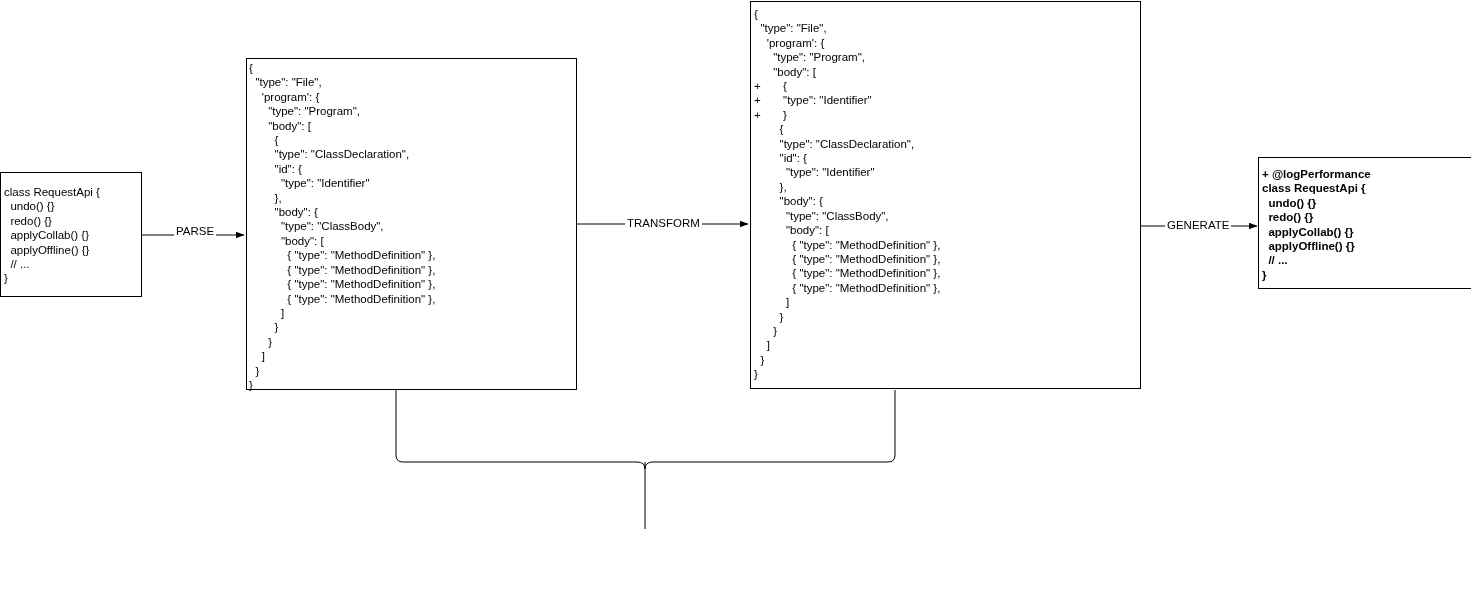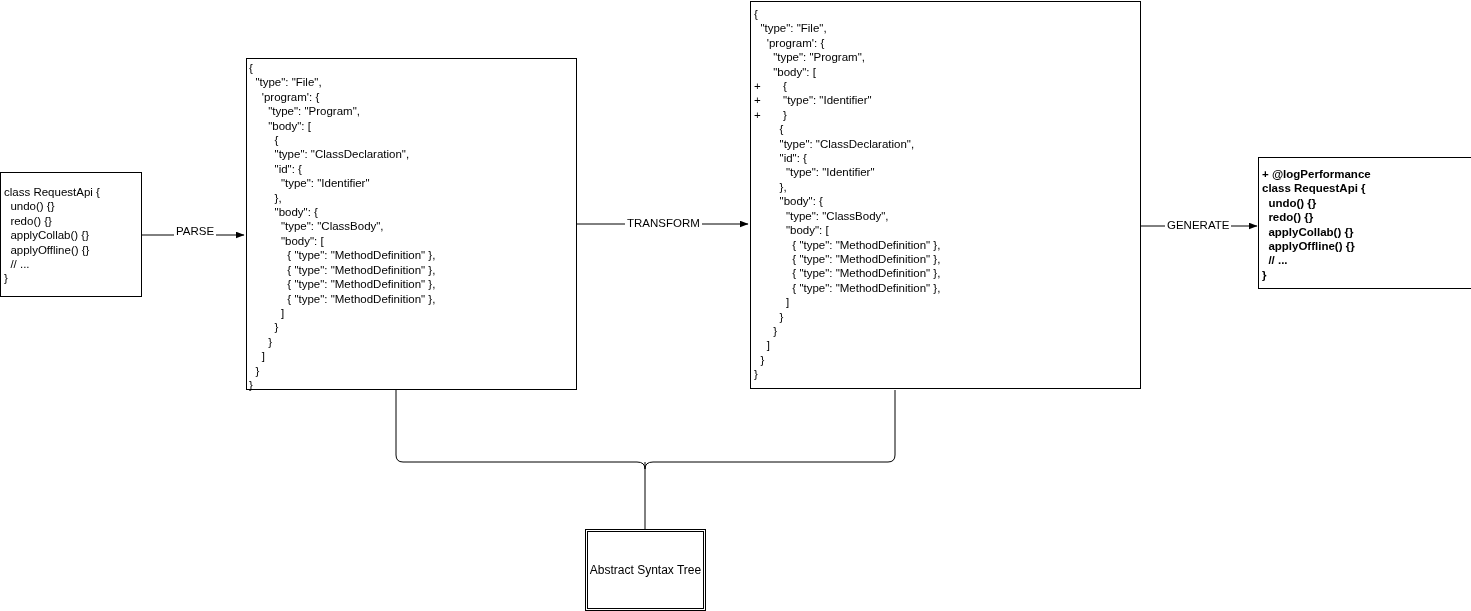--- a/index.html
+++ b/index.html
@@ -160,23 +160,20 @@
     <div class="code" style="left:3px; top:9px;">+ @logPerformance
 class RequestApi {
   undo() {}
   redo() {}
   applyCollab() {}
   applyOffline() {}
   // ...
 }</div>
   </div>
 
-  <div class="box double" style="left:585px; top:529px; width:121px; height:82px;">
-    <div class="centered-label" style="left:0; top:0; right:0; bottom:0;">Abstract Syntax Tree</div>
-  </div>
 
   <div class="arrow-label" style="left:174px; top:225px;">PARSE</div>
 
   <div class="arrow-label" style="left:625px; top:217px;">TRANSFORM</div>
 
   <div class="arrow-label" style="left:1165px; top:219px;">GENERATE</div>
 
 </div>
 
 </body></html>

